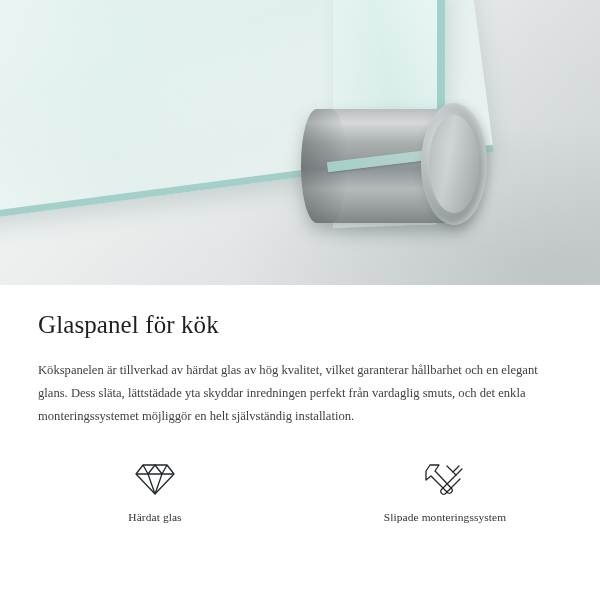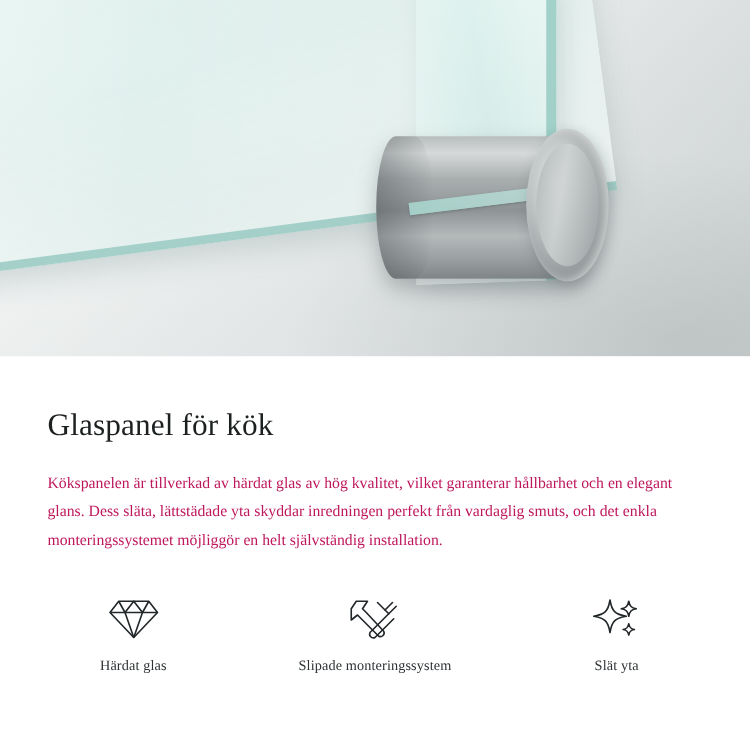--- a/index.html
+++ b/index.html
@@ -124,29 +124,29 @@
   .content {
     padding: 10px 38px 0 38px;
   }
   .headline {
     font-family: "Liberation Serif", serif;
     font-size: 25px;
     line-height: 1.28;
     color: #1d2021;
     font-weight: 400;
     letter-spacing: .1px;
-    margin-top: 30px;
+    margin-top: 14px;
   }
   .headline .line2 { display: block; }
   .body-copy {
     margin-top: 18px;
     font-family: "Liberation Serif", serif;
     font-size: 12.6px;
     line-height: 1.82;
-    color: #be185d;
+    color: #404040;
     max-width: 528px;
   }
 
   
   .features {
     display: flex;
     justify-content: space-between;
     align-items: center;
     padding: 30px 34px 0 34px;
     gap: 48px;
@@ -219,25 +219,15 @@
         <svg width="44" height="38" viewBox="0 0 44 38" fill="none" stroke="#22272a" stroke-width="1.3" stroke-linecap="round" stroke-linejoin="round">
           <path d="M7 5 L16 5 L12 11 L15 14 L29 29 A3 3 0 0 1 25 33 L11 19 L8 16 L3 20 L3 11 Z"></path>
           <path d="M36 6 L30 12 L33 15 L39 9"></path>
           <path d="M33 15 L18 30 A3 3 0 0 0 22 34 L37 19"></path>
           <path d="M30 12 L24 6"></path>
         </svg>
       </div>
       <div class="label">Slipade monteringssystem</div>
     </div>
 
-    <div class="feature">
-      <div class="ico">
-        <svg width="42" height="38" viewBox="0 0 42 38" fill="none" stroke="#22272a" stroke-width="1.3" stroke-linejoin="round">
-          <path d="M16 4 C17.5 13 20 15.5 29 17 C20 18.5 17.5 21 16 30 C14.5 21 12 18.5 3 17 C12 15.5 14.5 13 16 4 Z"></path>
-          <path d="M31 5 C31.8 9 33 10.2 37 11 C33 11.8 31.8 13 31 17 C30.2 13 29 11.8 25 11 C29 10.2 30.2 9 31 5 Z"></path>
-          <path d="M31 23 C31.6 26 32.5 27 35.5 27.6 C32.5 28.2 31.6 29.1 31 32 C30.4 29.1 29.5 28.2 26.5 27.6 C29.5 27 30.4 26 31 23 Z"></path>
-        </svg>
-      </div>
-      <div class="label">Slät yta</div>
-    </div>
 
   </div>
 </div>
 
 </body></html>

